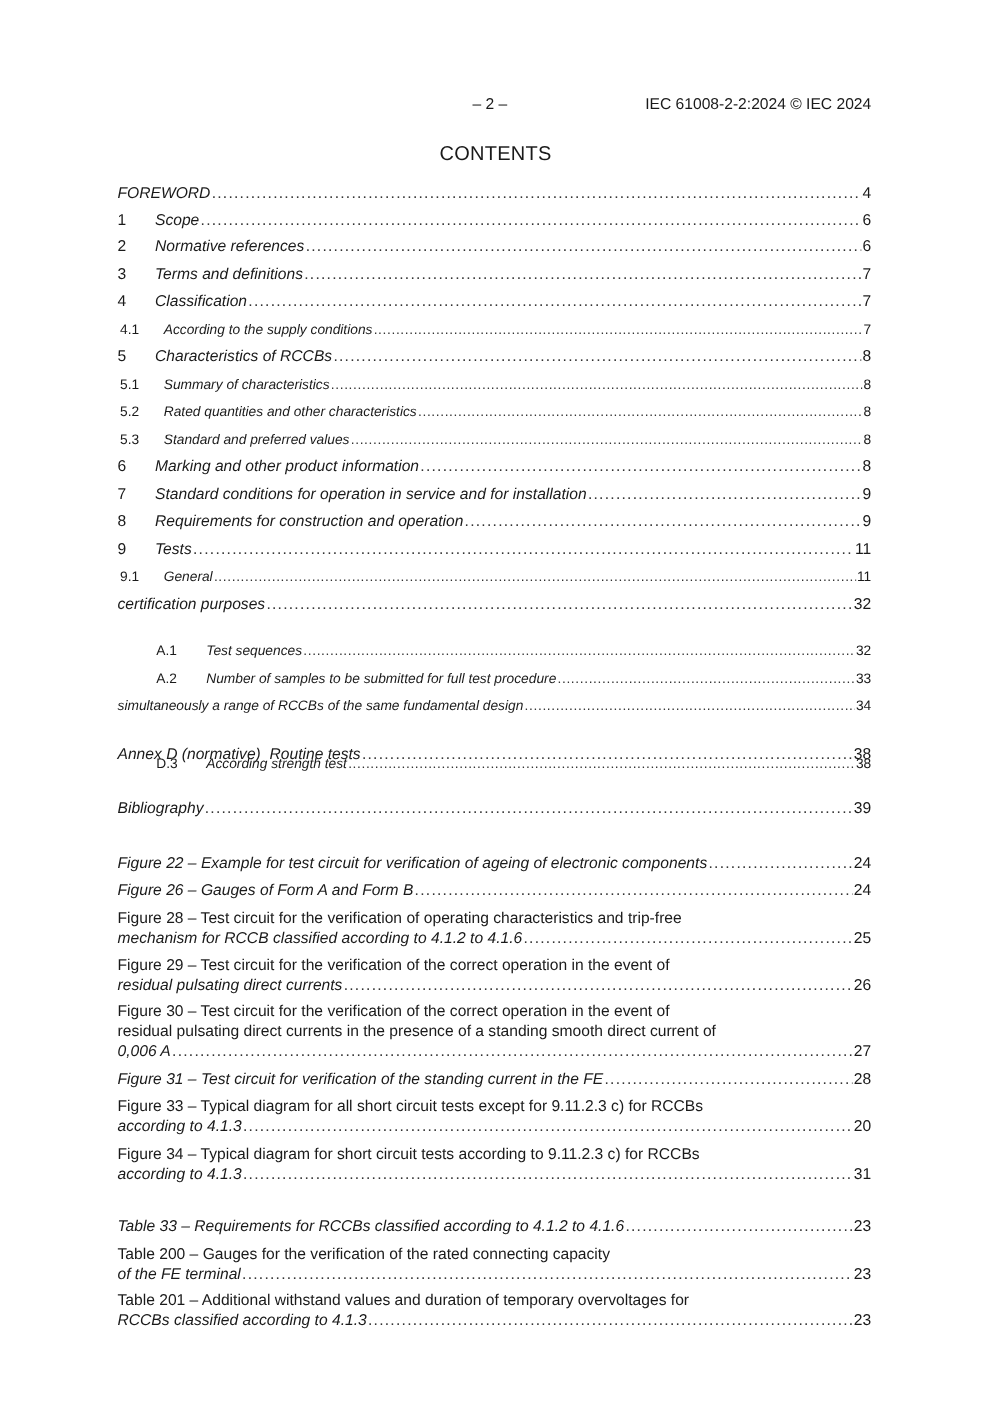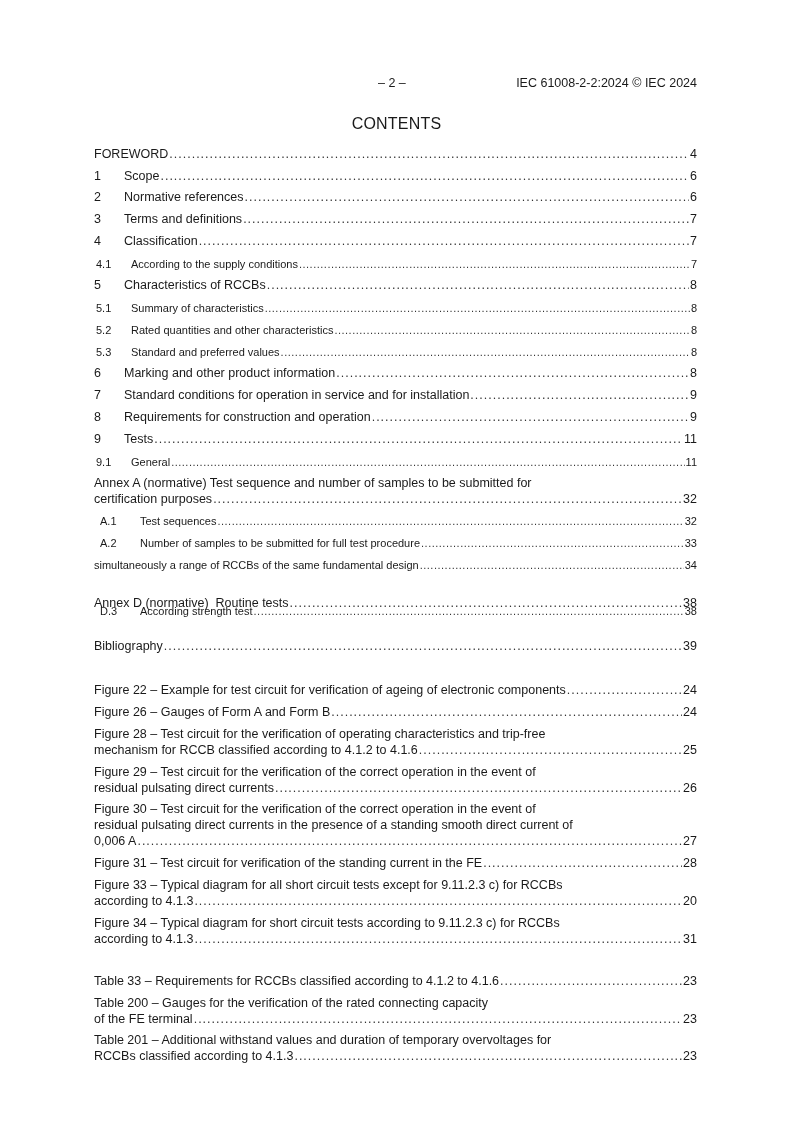--- a/index.html
+++ b/index.html
@@ -10,22 +10,22 @@
   #page-num { left: 378px; }
   #doc-id { right: 96px; }
   #contents-title { top: 114px; left: 0; width: 793px; text-align: center; font-size: 16px; line-height: 19px; letter-spacing: 0.2px; }
 
   .row { position: absolute; left: 94px; width: 603px; font-size: 12.5px; line-height: 16px; }
   .row.small { font-size: 11px; }
   .line { display: flex; align-items: baseline; white-space: nowrap; }
   .num { display: inline-block; flex: 0 0 auto; }
   .main .num { width: 30px; }
   .small .num { width: 35px; margin-left: 2px; }
-  .annex-sub .num { width: 40px; margin-left: 6px; }
-  .txt { flex: 0 1 auto; white-space: nowrap; }
+  .annex-sub .num { width: 40px; margin-left: 31px; }
+  .txt { flex: 0 1 auto; white-space: nowrap; font-style: italic; }
   .dots { flex: 1 1 auto; overflow: hidden; white-space: nowrap; margin: 0 1px; letter-spacing: 1px; color: #333; }
   .dots::before { content: "........................................................................................................................................................................................................................................................................................"; }
   .small .dots { letter-spacing: 0.5px; }
   .pg { flex: 0 0 auto; text-align: right; }
   .firstline { white-space: nowrap; }
   .indent-first { padding-left: 13px; }
   .indent-first .num { width: 40px; display: inline-block; }
 </style>
 </head>
 <body>
@@ -150,21 +150,20 @@
   <div class="row small" style="top:454px">
     <div class="line">
         <span class="num">9.1</span>
         <span class="txt">General</span>
         <span class="dots"></span>
         <span class="pg">11</span>
       </div>
   </div>
 
   <div class="row main" style="top:475px">
-    <div class="firstline">Annex A (normative)  Test sequence and number of samples to be submitted for</div>
     <div class="line">
         <span class="txt">certification purposes</span>
         <span class="dots"></span>
         <span class="pg">32</span>
       </div>
   </div>
   <div class="row small annex-sub" style="top:513px">
     <div class="line">
         <span class="num">A.1</span>
         <span class="txt">Test sequences</span>

